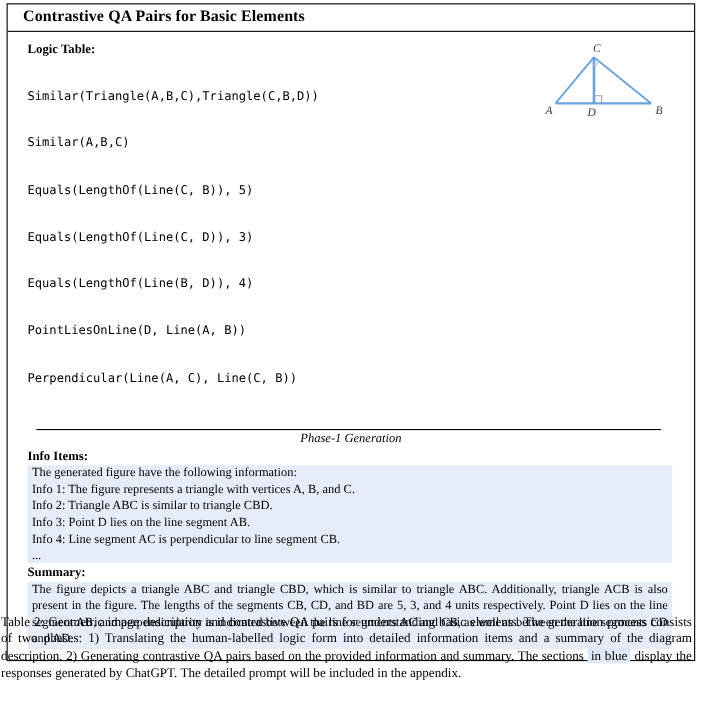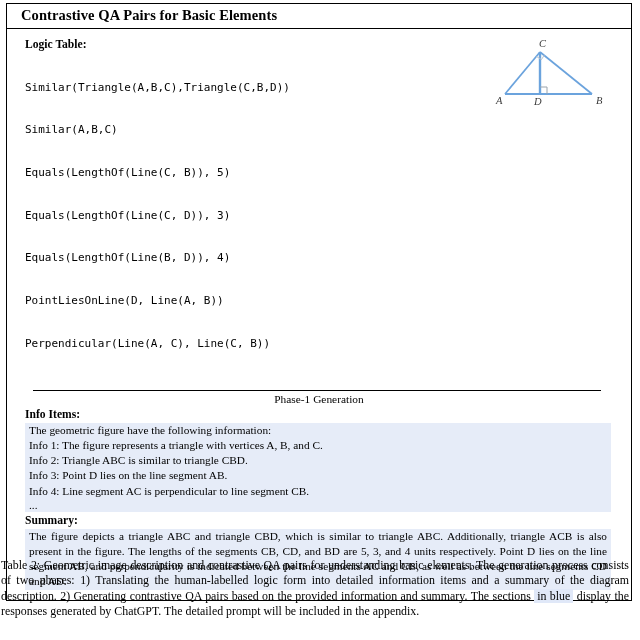--- a/index.html
+++ b/index.html
@@ -87,20 +87,21 @@
 
   .rule {
     border-top: 1.5px solid #000;
     margin: 0 30px 0 26px;
     height: 0;
     font-size: 0;
   }
 
   .phase-label {
     text-align: center;
+    font-style: italic;
     font-size: 11.4px;
     padding: 2px 0 2px 0;
   }
 
   .ell {
     font-size: 11.3px;
     line-height: 1.1;
     padding-left: 4px;
   }
 
@@ -175,21 +176,21 @@
         </svg>
       </div>
 
       <div style="height:11px"></div>
       <div class="rule"></div>
       <div class="phase-label">Phase-1 Generation</div>
 
       <div class="sec-head">Info Items:</div>
 
       <div class="blue-block blue">
-        <p>The geometric figure have the following information:</p>
+        <p>The generated figure have the following information:</p>
         <p>Info 1: The figure represents a triangle with vertices A, B, and C.</p>
         <p>Info 2: Triangle ABC is similar to triangle CBD.</p>
         <p>Info 3: Point D lies on the line segment AB.</p>
         <p>Info 4: Line segment AC is perpendicular to line segment CB.</p>
         <p class="ell" style="padding-left:0">...</p>
       </div>
 
       <div class="sec-head" style="padding-top:1px">Summary:</div>
 
       <div class="blue-block blue">

